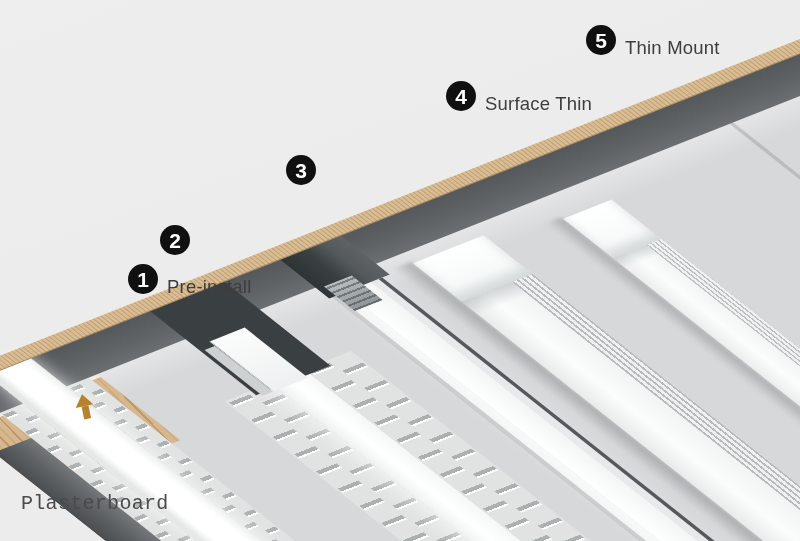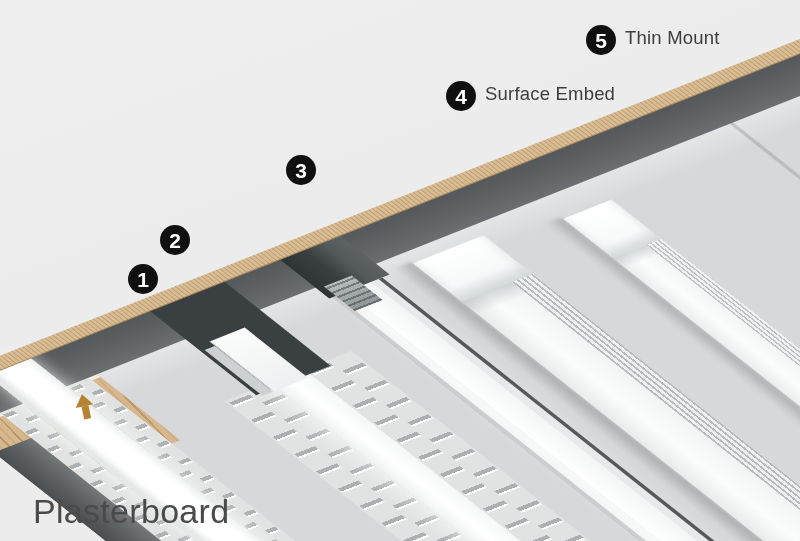--- a/index.html
+++ b/index.html
@@ -107,24 +107,24 @@
   .p5-fins{left:736px;top:135px;width:16px;height:725px;z-index:2;
     background:repeating-linear-gradient(90deg,#bcc0c2 0 1.5px,#f0f2f2 1.5px 4px);}
   .faint-line{left:905px;top:53px;width:4px;height:807px;z-index:2;background:rgba(122,127,130,.3);}
   
   .arrow{position:absolute;left:75px;top:394px;width:20px;height:29px;transform:rotate(-12deg);z-index:20;}
   .arrow .head{width:0;height:0;margin:0 auto;border-left:9px solid transparent;border-right:9px solid transparent;border-bottom:12px solid #b5822f;}
   .arrow .stem{width:7px;height:13px;margin:0 auto;background:#b5822f;}
   .callout{position:absolute;display:flex;align-items:flex-start;gap:9px;z-index:30;}
   .badge{width:30px;height:30px;border-radius:50%;background:#101010;color:#ffffff;
     display:flex;align-items:center;justify-content:center;font-size:21px;font-weight:bold;line-height:1;}
-  .callout .txt{margin-top:2px;font-size:18.5px;color:#3d3d3d;letter-spacing:.2px;white-space:nowrap;}
+  .callout .txt{margin-top:12px;font-size:18.5px;color:#3d3d3d;letter-spacing:.2px;white-space:nowrap;}
   .c1{left:128px;top:264px;} .c2{left:160px;top:225px;} .c3{left:286px;top:155px;}
   .c4{left:446px;top:81px;}  .c5{left:586px;top:25px;}
-  .board-label{position:absolute;left:33px;top:492px;font-size:34px;color:#4a4a4a;letter-spacing:.3px;z-index:30;}
+  .board-label{position:absolute;left:21px;top:492px;font-size:20px;color:#4a4a4a;letter-spacing:.3px;z-index:30;font-family:Liberation Mono, monospace;}
 </style>
 </head>
 <body>
 
 <div class="stage">
 
   <div class="board">
     <div class="underside"></div>
 
     <div class="wood-patch"></div>
@@ -168,30 +168,31 @@
     <div class="edge-wood"></div>
   </div>
 
   <div class="arrow">
     <div class="head"></div>
     <div class="stem"></div>
   </div>
 
   <div class="callout c1">
     <div class="badge">1</div>
+    <div class="txt">Pre-install</div>
   </div>
   <div class="callout c2">
     <div class="badge">2</div>
   </div>
   <div class="callout c3">
     <div class="badge">3</div>
   </div>
   <div class="callout c4">
     <div class="badge">4</div>
-    <div class="txt">Surface Embed</div>
+    <div class="txt">Surface Thin</div>
   </div>
   <div class="callout c5">
     <div class="badge">5</div>
     <div class="txt">Thin Mount</div>
   </div>
 
   <div class="board-label">Plasterboard</div>
 </div>
 
 </body></html>

